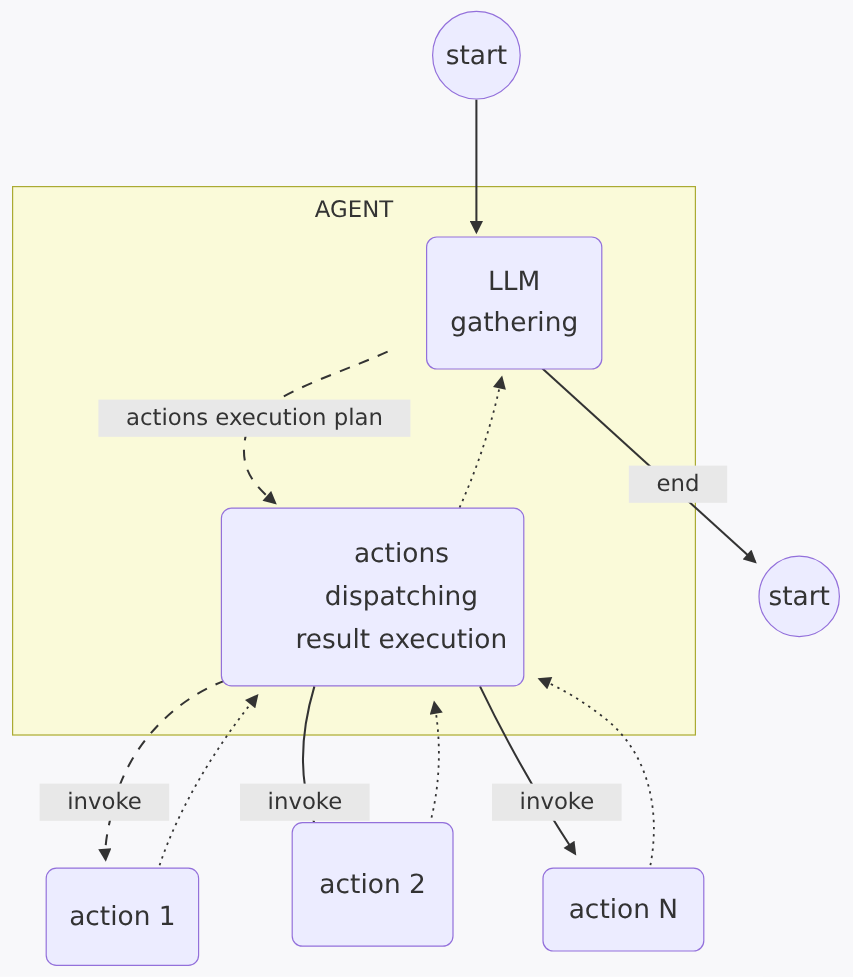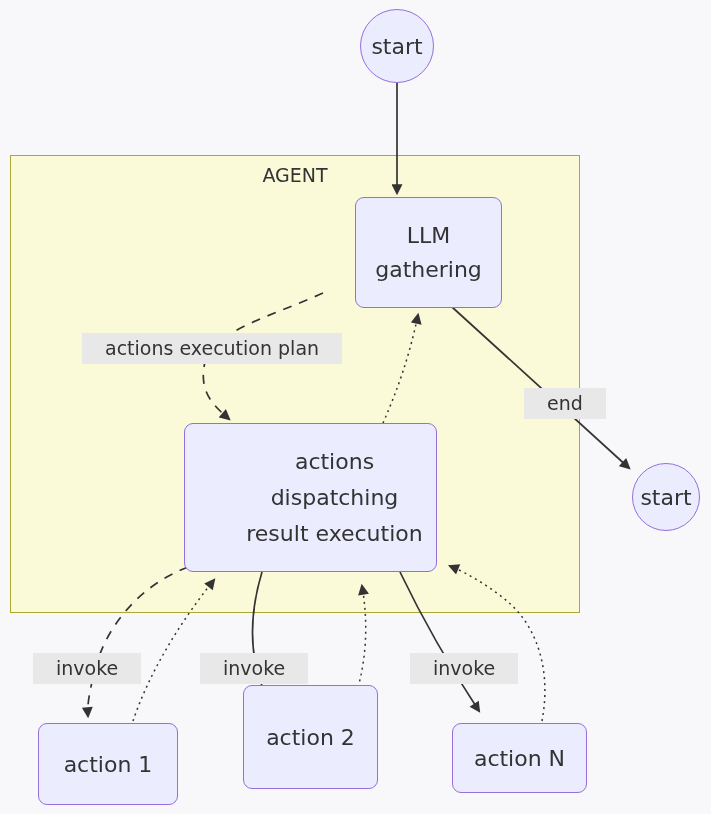--- a/index.html
+++ b/index.html
@@ -35,21 +35,21 @@
   }
   .node .node-label span{display:block;}
   .rect{border-radius:9px;}
   .circle{border-radius:50%;}
   #node-start{left:360px;top:9px;width:74px;height:74px;}
   #node-llm{left:323px;top:197px;width:147px;height:111px;margin-left:32px;}
   #node-llm .node-label span{line-height:34px;}
   #node-dispatch{left:184px;top:423px;width:253px;height:149px;}
   #node-dispatch .node-label span{line-height:36px;margin-left:48px;}
   #node-stop{left:632px;top:463px;width:68px;height:68px;}
-  #node-action1{left:38px;top:723px;width:140px;height:82px;}
+  #node-action1{left:38px;top:723px;width:128px;height:82px;}
   #node-action2{left:243px;top:685px;width:135px;height:104px;}
   #node-actionN{left:452px;top:723px;width:135px;height:70px;}
   
   .edge-label{
     position:absolute;z-index:4;font-size:19px;line-height:27px;
     background:var(--edge-label-bg,#E8E8E8);color:var(--text-color,#333);
     padding:2px 23px;white-space:nowrap;
   }
   #label-execution-plan{left:82px;top:333px;}
   #label-end{left:524px;top:388px;}

